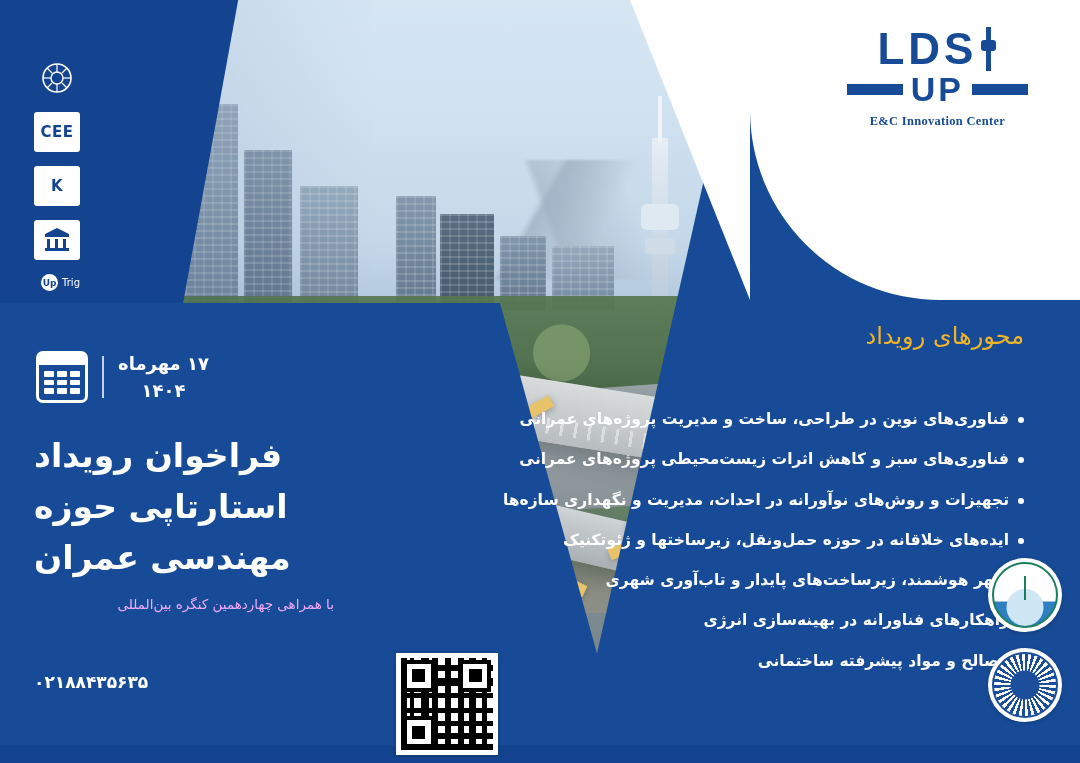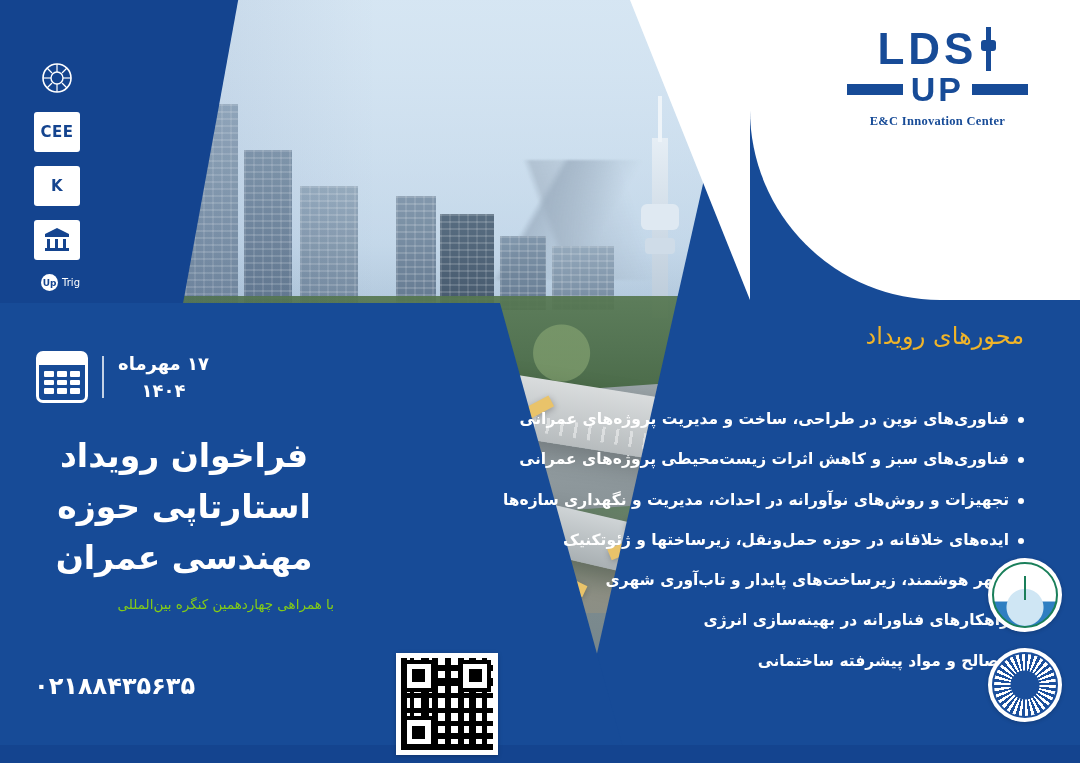--- a/index.html
+++ b/index.html
@@ -382,45 +382,45 @@
   }
 
   .headline {
     position: absolute;
     left: 34px; top: 430px;
     width: 300px;
     color: #ffffff;
     font-size: 33px;
     font-weight: bold;
     line-height: 1.55;
-    text-align: center;
+    text-align: left;
     direction: rtl;
     z-index: 8;
   }
   .subline {
     position: absolute;
     left: 34px; top: 592px;
     width: 300px;
-    color: #84cc16;
+    color: #f0abfc;
     font-size: 13.5px;
     line-height: 1.9;
     text-align: right;
     direction: rtl;
     z-index: 8;
   }
   .contact {
     position: absolute;
     left: 34px; top: 672px;
     z-index: 8;
     color: #ffffff;
     direction: rtl;
     text-align: right;
   }
   .contact .phone {
-    font-size: 24px;
+    font-size: 17px;
     font-weight: bold;
     letter-spacing: 1px;
   }
   .contact .url {
     margin-top: 8px;
     font-size: 19px;
     direction: ltr;
     font-family: "Liberation Sans", sans-serif;
   }
 

